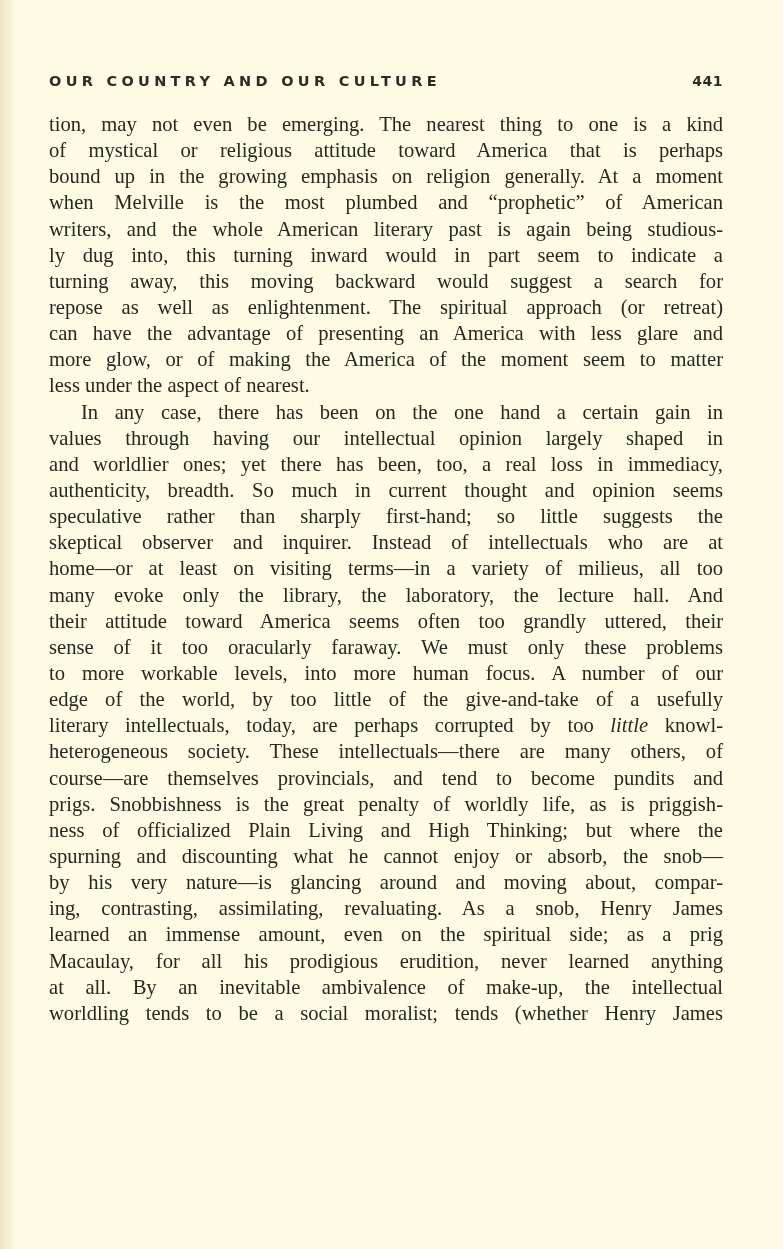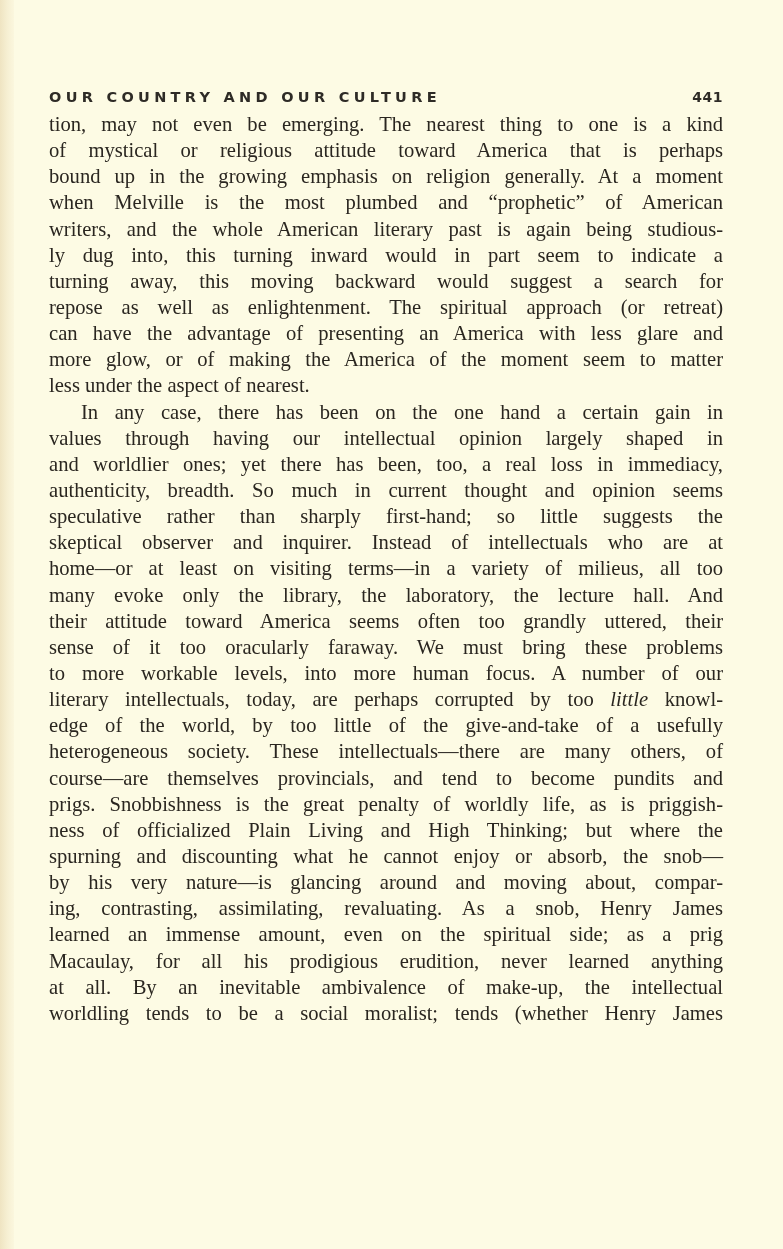--- a/index.html
+++ b/index.html
@@ -13,21 +13,21 @@
     .gutter {
       position: absolute; left: 0; top: 0; bottom: 0; width: 14px;
       background: linear-gradient(to right, #efe4c2 0%, #f6efd2 50%, #fbf7de 100%);
     }
     .running-head {
       position: absolute; left: 49px; top: 73px; width: 674px;
       display: flex; justify-content: space-between; align-items: baseline;
       font-family: "DejaVu Sans", "Liberation Sans", sans-serif;
       font-weight: bold; font-size: 14.5px; color: #2e2b26;
     }
-    .running-head .title { letter-spacing: 4.3px; margin-top: 16px; }
+    .running-head .title { letter-spacing: 4.3px; }
     .running-head .folio { font-size: 14px; letter-spacing: 0.5px; }
     .body-text {
       position: absolute; left: 49px; top: 111px; width: 674px;
       font-size: 20.6px; line-height: 26.15px;
     }
     .line {
       display: block; height: 26.15px; white-space: nowrap;
       text-align: justify; text-align-last: justify; font-family: Liberation Serif, serif;
     }
     .line.last { text-align-last: left; }
@@ -58,24 +58,24 @@
     <span class="line last">less under the aspect of nearest.</span>
     <span class="line indent">In any case, there has been on the one hand a certain gain in</span>
     <span class="line">values through having our intellectual opinion largely shaped in</span>
     <span class="line">and worldlier ones; yet there has been, too, a real loss in immediacy,</span>
     <span class="line">authenticity, breadth. So much in current thought and opinion seems</span>
     <span class="line">speculative rather than sharply first-hand; so little suggests the</span>
     <span class="line">skeptical observer and inquirer. Instead of intellectuals who are at</span>
     <span class="line">home—or at least on visiting terms—in a variety of milieus, all too</span>
     <span class="line">many evoke only the library, the laboratory, the lecture hall. And</span>
     <span class="line">their attitude toward America seems often too grandly uttered, their</span>
-    <span class="line">sense of it too oracularly faraway. We must bring these problems</span>
+    <span class="line">sense of it too oracularly faraway. We must only these problems</span>
     <span class="line">to more workable levels, into more human focus. A number of our</span>
+    <span class="line">edge of the world, by too little of the give-and-take of a usefully</span>
     <span class="line">literary intellectuals, today, are perhaps corrupted by too <em>little</em> knowl-</span>
-    <span class="line">edge of the world, by too little of the give-and-take of a usefully</span>
     <span class="line">heterogeneous society. These intellectuals—there are many others, of</span>
     <span class="line">course—are themselves provincials, and tend to become pundits and</span>
     <span class="line">prigs. Snobbishness is the great penalty of worldly life, as is priggish-</span>
     <span class="line">ness of officialized Plain Living and High Thinking; but where the</span>
     <span class="line">spurning and discounting what he cannot enjoy or absorb, the snob—</span>
     <span class="line">by his very nature—is glancing around and moving about, compar-</span>
     <span class="line">ing, contrasting, assimilating, revaluating. As a snob, Henry James</span>
     <span class="line">learned an immense amount, even on the spiritual side; as a prig</span>
     <span class="line">Macaulay, for all his prodigious erudition, never learned anything</span>
     <span class="line">at all. By an inevitable ambivalence of make-up, the intellectual</span>

